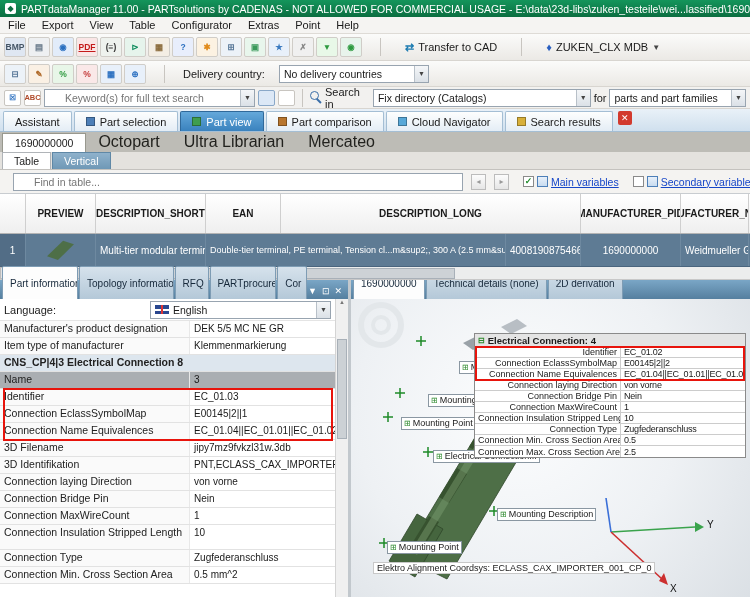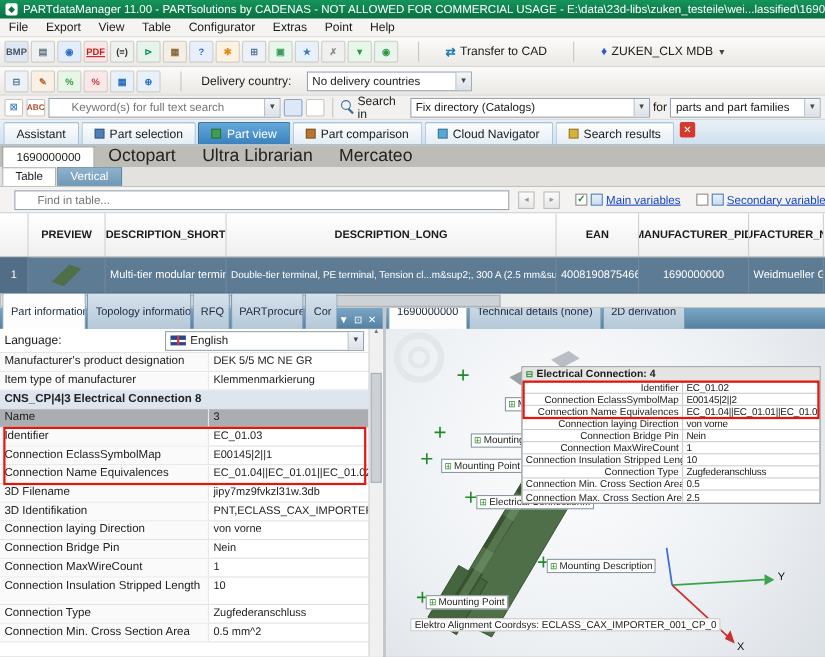--- a/index.html
+++ b/index.html
@@ -278,22 +278,22 @@
       <span class="sqico"></span>
       <span class="sqico green"></span>
 
     </span>
   </div>
 
   <div class="thead" id="thead">
       <div class="th" style="width: 26px;"></div>
       <div class="th" style="width: 70px;">PREVIEW</div>
       <div class="th" style="width: 110px;">DESCRIPTION_SHORT</div>
+      <div class="th" style="width: 75px;">EAN</div>
       <div class="th" style="width: 300px;">DESCRIPTION_LONG</div>
-      <div class="th" style="width: 75px;">EAN</div>
       <div class="th" style="width: 100px;">MANUFACTURER_PID</div>
       <div class="th" style="width: 68px;">MANUFACTURER_NAME</div>
     </div>
   <div class="trow" id="trow">
       <div class="td num" style="width: 26px;">1</div>
       <div class="td ctr" style="width: 70px;">
         <div class="thumb-img"></div>
       </div>
       <div class="td " style="width: 110px;">Multi-tier modular terminal</div>
       <div class="td " style="width: 300px; font-size: 9px;">Double-tier terminal, PE terminal, Tension cl...m&amp;sup2;, 300 A (2.5 mm&amp;sup2;), green / yellow</div>

